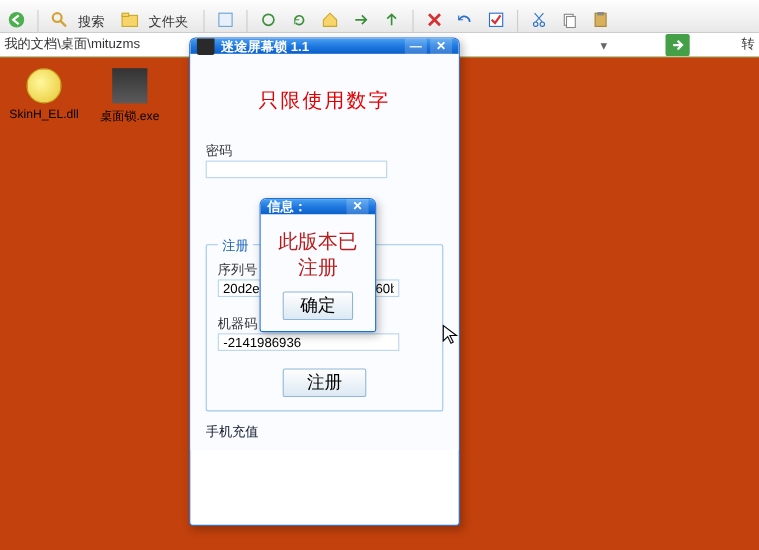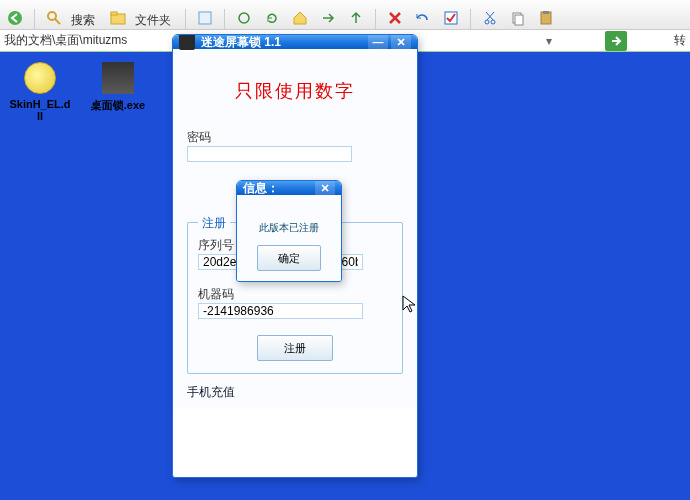--- a/index.html
+++ b/index.html
@@ -6,48 +6,48 @@
 body { width: 690px; height: 500px; background: #fff; position: relative; overflow: hidden; font-size: 12px; }
 .toolbar { height: 30px; background: linear-gradient(#fefefe, #e8e8e8); border-bottom: 1px solid #ccc; display: flex; align-items: flex-end; padding: 0 4px; gap: 6px; }
 .tb-icon { width: 22px; height: 22px; display: flex; align-items: center; justify-content: center; }
 .tb-sep { width: 1px; height: 20px; background: #ccc; margin: 0 2px; }
 .tb-text { font-size: 12px; color: #333; margin-right: 6px; }
 .addrbar { height: 22px; display: flex; align-items: center; border-bottom: 1px solid #9dd48f; background: #fff; gap: 44px; }
 .addrtext { flex: 1; padding: 0 4px; font-size: 12px; color: #333; }
 .addr-drop { width: 18px; text-align: center; color: #666; cursor: pointer; }
 .go-btn { width: 22px; height: 20px; background: #43a047; display: flex; align-items: center; justify-content: center; color: #fff; border-radius: 2px; margin: 0 3px; }
 .go-text { font-size: 12px; color: #333; margin-right: 4px; }
-.desktop { position: absolute; top: 52px; left: 0; right: 0; bottom: 0; background: #1d4ed8; font-weight: bold; }
+.desktop { position: absolute; top: 52px; left: 0; right: 0; bottom: 0; background: #c2410c; }
 .file-icon { position: absolute; width: 64px; text-align: center; }
 .file-icon .ico { width: 32px; height: 32px; margin: 0 auto 4px; }
 .file-icon .lbl { font-size: 11px; color: #000; word-break: break-all; }
 .ico-dll { background: radial-gradient(circle at 40% 40%, #fff89a, #e6c633); border-radius: 50%; border: 1px solid #c9a826; }
 .ico-exe { background: linear-gradient(#333, #5a5a5a); }
 
 .win { position: absolute; background: #fff; border: 1px solid #1e6fd9; border-radius: 6px 6px 3px 3px; box-shadow: 2px 3px 8px rgba(0,0,0,0.25); overflow: hidden; }
 .titlebar { height: 14px; background: linear-gradient(#4aa0f0, #1f78e0 50%, #0a5fc9); display: flex; align-items: center; padding: 0 6px; color: #fff; font-size: 12px; font-weight: bold; }
 .titlebar .tb-ico { width: 16px; height: 16px; background: #2a2a2a; margin-right: 6px; border-radius: 2px; }
 .titlebar .title { flex: 1; }
 .winbtn { width: 20px; height: 16px; margin-left: 3px; background: rgba(255,255,255,0.18); border-radius: 3px; display: flex; align-items: center; justify-content: center; }
 .winbtn span { color: #fff; font-size: 11px; line-height: 1; }
 .winbody { padding: 12px 14px 8px; background: #fafcff; }
 .redtext { color: #e40000; font-size: 18px; text-align: center; margin: 18px 0 26px; letter-spacing: 2px; }
 .row { display: flex; align-items: flex-start; margin-bottom: 16px; flex-direction: column; }
 .row label { width: 36px; font-size: 12px; color: #333; }
 .row input { flex: 1; height: 22px; border: 1px solid #b7d5ef; background: #fff; padding: 0 4px; font-size: 12px; }
 .groupbox { border: 1px solid #9ec5e8; border-radius: 2px; padding: 14px 10px 12px; margin-top: 60px; position: relative; }
 .groupbox .legend { position: absolute; top: -8px; left: 10px; background: #fafcff; padding: 0 4px; color: #1a62c0; font-size: 12px; }
-.btn { display: block; margin: 8px auto 0; width: 76px; height: 26px; background: linear-gradient(#fefefe, #dce9f3); border: 1px solid #8fb6d8; border-radius: 2px; font-size: 11px; cursor: pointer; }
+.btn { display: block; margin: 8px auto 0; width: 76px; height: 26px; background: linear-gradient(#fefefe, #dce9f3); border: 1px solid #8fb6d8; border-radius: 2px; font-size: 16px; cursor: pointer; }
 .footer { display: flex; justify-content: space-between; align-items: center; margin-top: 10px; font-size: 12px; }
 .footer .qq { color: #333; }
 .footer .link { color: #0f172a; cursor: pointer; }
 
 .modal { position: absolute; top: 180px; left: 236px; width: 106px; }
 .modal .winbody { padding: 10px 8px 10px; }
-.modal-text { text-align: center; font-size: 10px; color: #0c4a6e; margin: 16px 0 10px; }
+.modal-text { text-align: center; font-size: 18px; color: #b91c1c; margin: 2px 0 10px; }
 
 .cursor { position: absolute; top: 294px; left: 400px; width: 20px; height: 20px; pointer-events: none; }
 .cursor svg { width: 20px; height: 20px; }
 </style>
 </head>
 <body>
 
 <div class="toolbar">
   <div class="tb-icon">
       <svg width="16" height="16">

